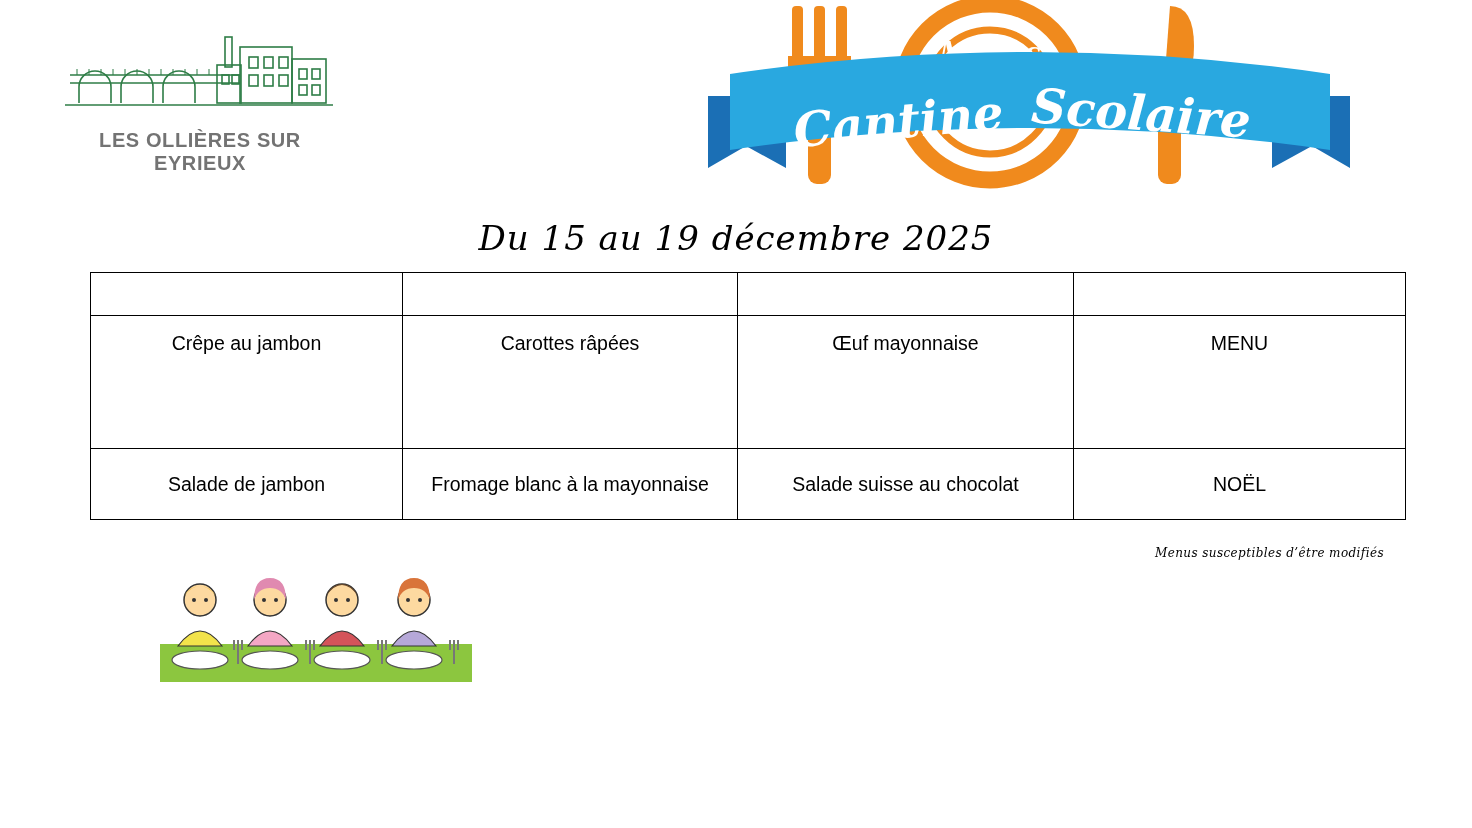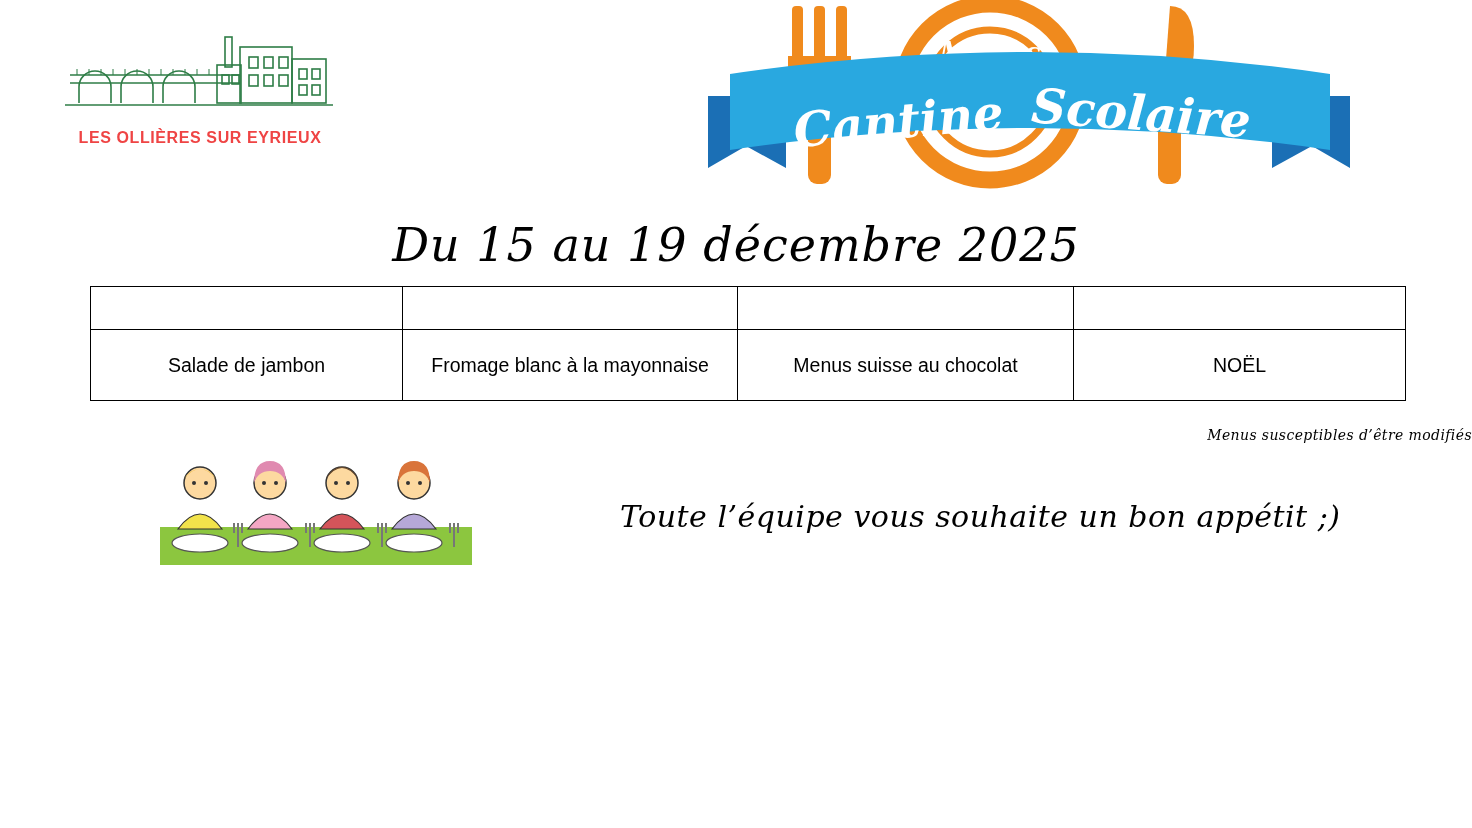--- a/index.html
+++ b/index.html
@@ -29,43 +29,43 @@
     top: 25px;
     width: 290px;
     text-align: center;
   }
   .town-logo svg {
     display: block;
     margin: 0 auto;
   }
   .town-logo .town-name {
     font-family: "Liberation Sans", sans-serif;
-    font-size: 16px;
+    font-size: 20px;
     font-weight: bold;
     letter-spacing: 0.6px;
-    color: #ef4444;
+    color: #737373;
     margin-top: 4px;
   }
 
   
   .cantine-logo {
     position: absolute;
     left: 700px;
     top: 0px;
     width: 680px;
     height: 210px;
   }
   .cantine-logo svg { display:block; }
 
   
   .title {
     text-align: center;
     font-family: "DejaVu Serif", serif;
     font-style: italic;
-    font-size: 46px;
+    font-size: 34px;
     letter-spacing: 1px;
     margin-top: 8px;
     margin-bottom: 14px;
   }
 
   
   .menu-table-wrap {
     padding: 0 88px 0 90px;
   }
   table.menu {
@@ -88,24 +88,25 @@
 
   
   col.c1 { width: 312px; }
   col.c2 { width: 335px; }
   col.c3 { width: 336px; }
   col.c4 { width: 332px; }
 
   
   .note-modifie {
     text-align: right;
+    padding-right: 88px;
     margin-top: 26px;
     font-family: "DejaVu Serif", serif;
     font-style: italic;
-    font-size: 14px;
+    font-size: 12px;
     letter-spacing: 0.4px;
     margin-left: 17px;
   }
 
   .footer {
     position: relative;
     margin-top: 18px;
     height: 140px;
   }
   .kids-img {
@@ -223,24 +224,30 @@
         <col class="c3">
         <col class="c4">
     </colgroup>
     <tbody>
       <tr class="head-row">
         <td></td>
         <td></td>
         <td></td>
         <td></td>
       </tr>
+      <tr class="entree-row">
+        <td>Crêpe au jambon</td>
+        <td>Carottes râpées</td>
+        <td>Œuf mayonnaise</td>
+        <td>MENU</td>
+      </tr>
       <tr class="dessert-row">
         <td>Salade de jambon</td>
         <td>Fromage blanc à la mayonnaise</td>
-        <td>Menus suisse au chocolat</td>
+        <td>Salade suisse au chocolat</td>
         <td>NOËL</td>
       </tr>
     </tbody>
   </table>
 </div>
 
 <div class="note-modifie">Menus susceptibles d’être modifiés</div>
 
 <div class="footer">
   <div class="kids-img">
@@ -296,14 +303,13 @@
 
       <g>
         <circle cx="254" cy="22" r="16" fill="#fdd9a0" stroke="#333" stroke-width="1.5"></circle>
         <path d="M238 22 q0 -22 16 -22 q16 0 16 22 q-4 -12 -16 -12 q-12 0 -16 12z" fill="#d9743a"></path>
         <path d="M232 68 q22 -30 44 0z" fill="#b6a8d8" stroke="#333" stroke-width="1.2"></path>
         <circle cx="248" cy="22" r="2" fill="#333"></circle>
           <circle cx="260" cy="22" r="2" fill="#333"></circle>
       </g>
     </svg>
   </div>
-  <div class="bon-appetit">Toute l’équipe vous souhaite un bon appétit ;)</div>
 </div>
 
 </body></html>

